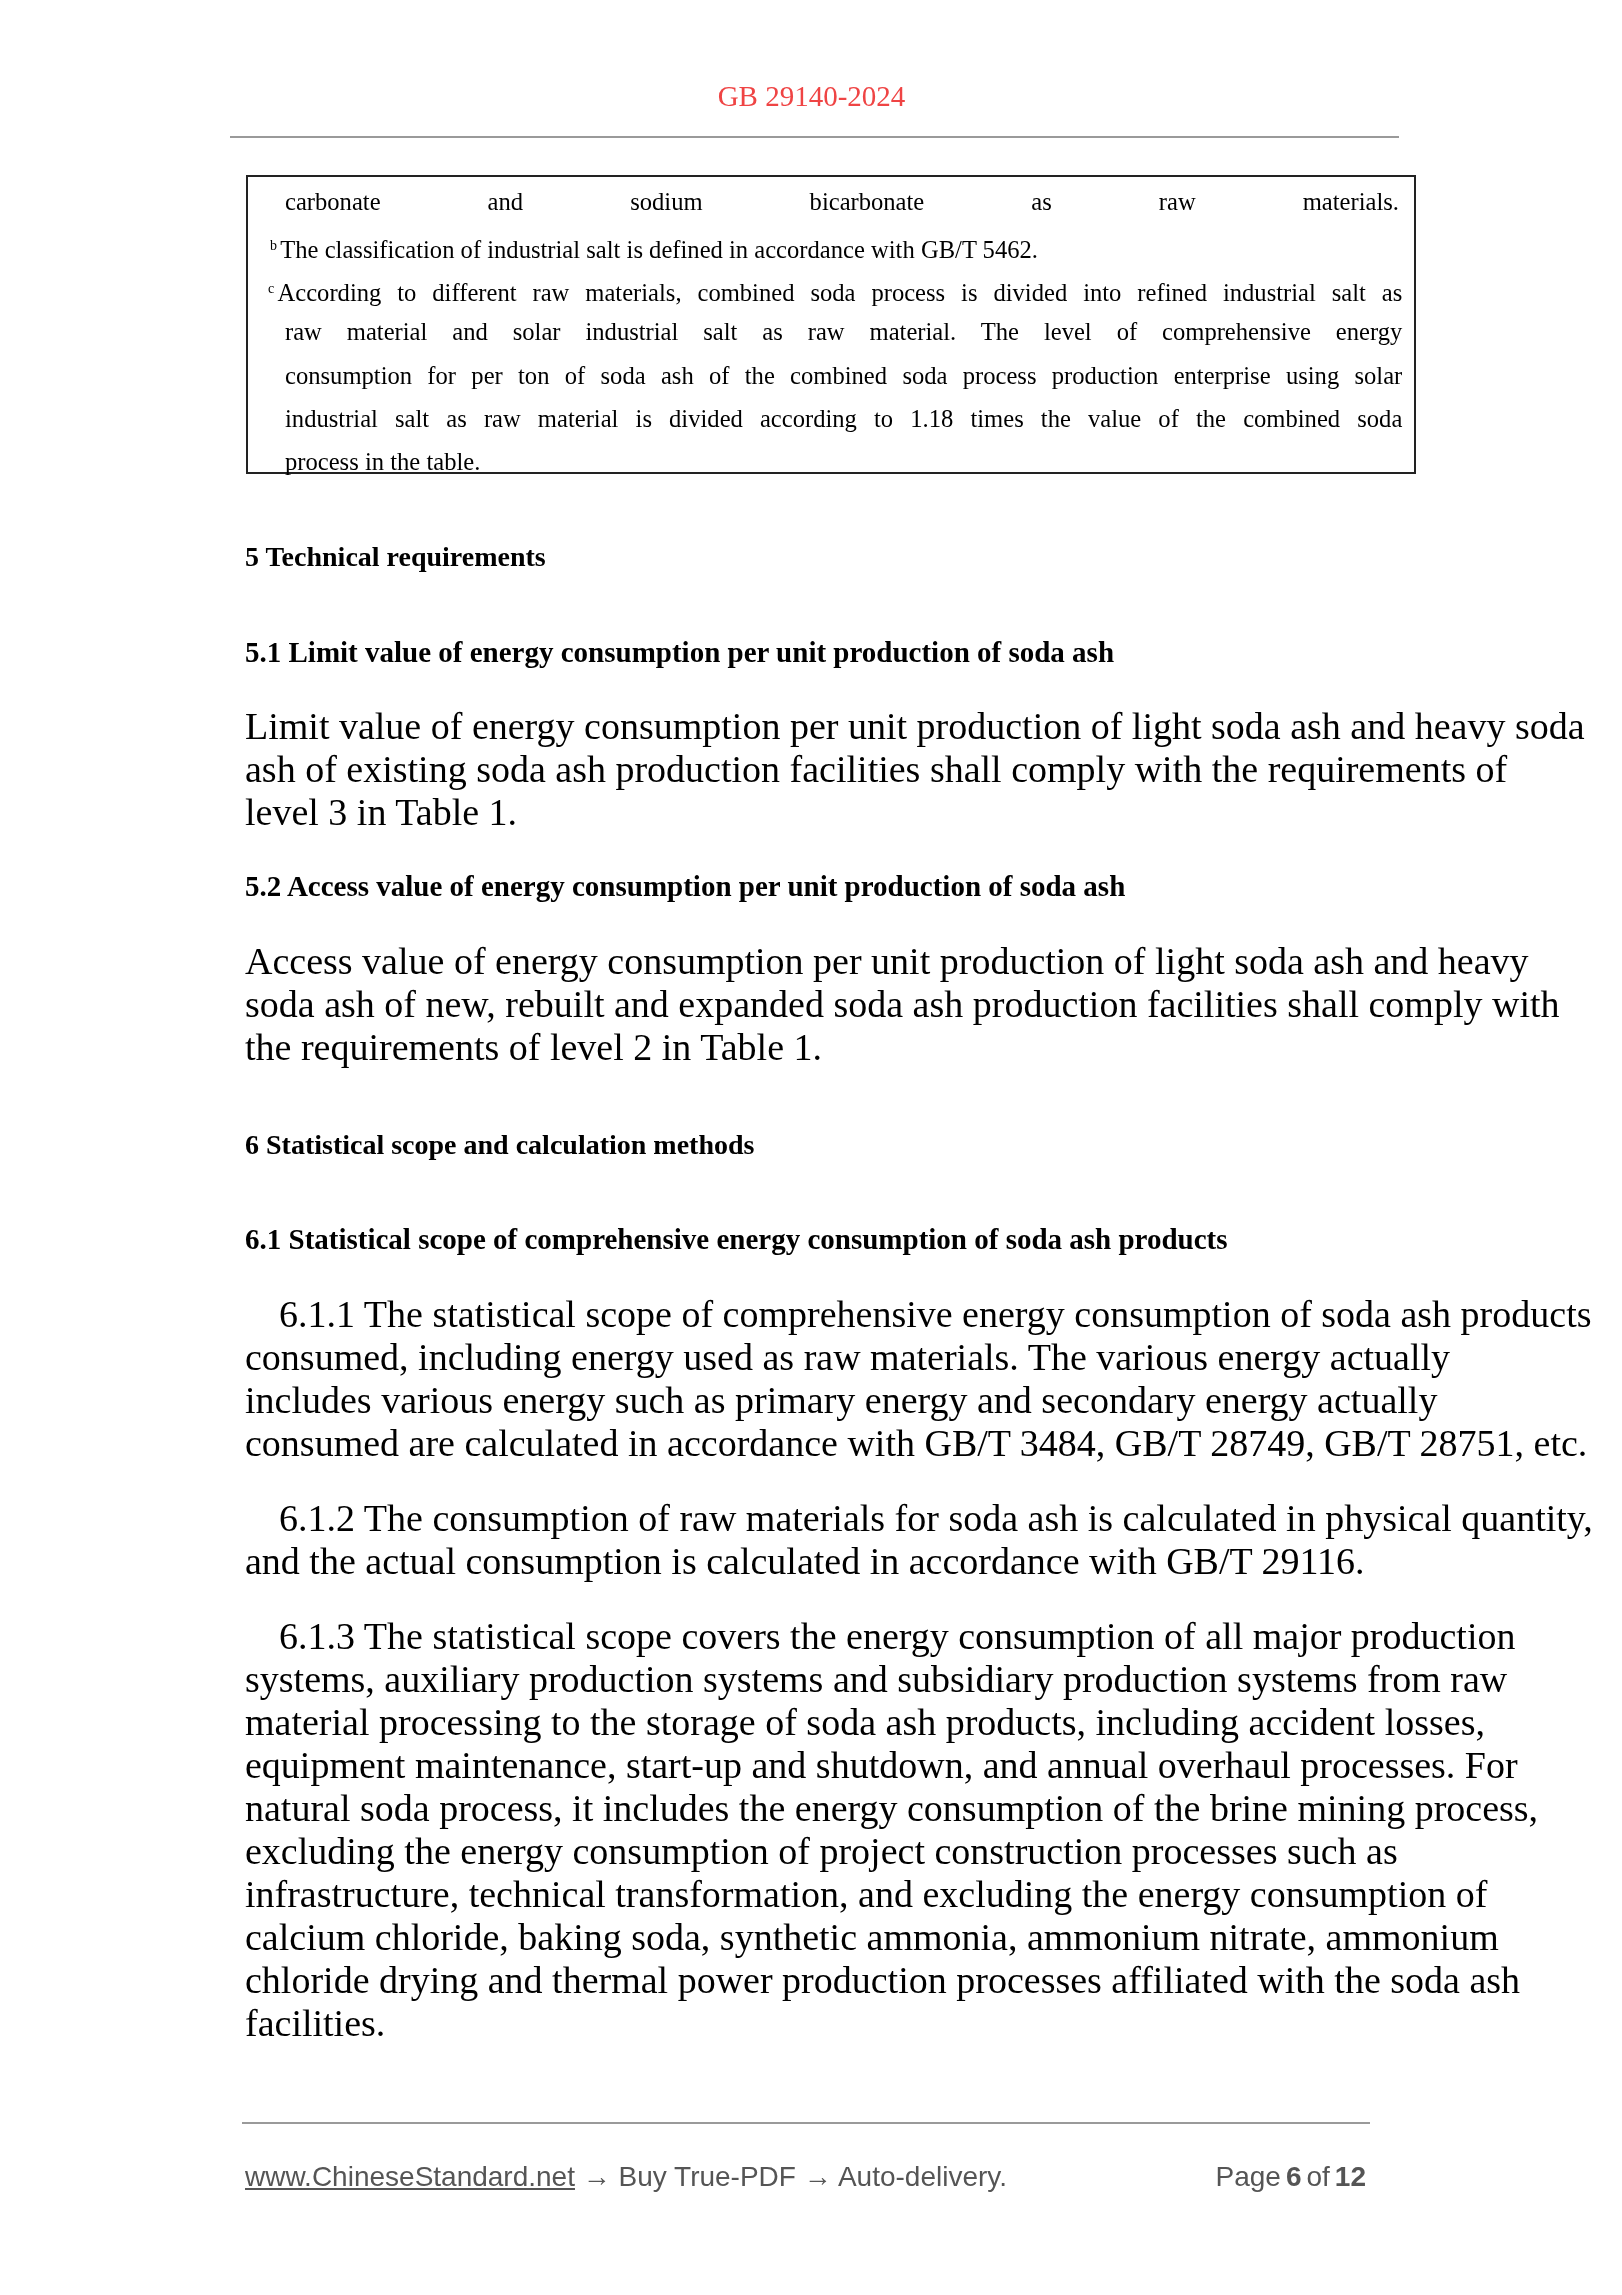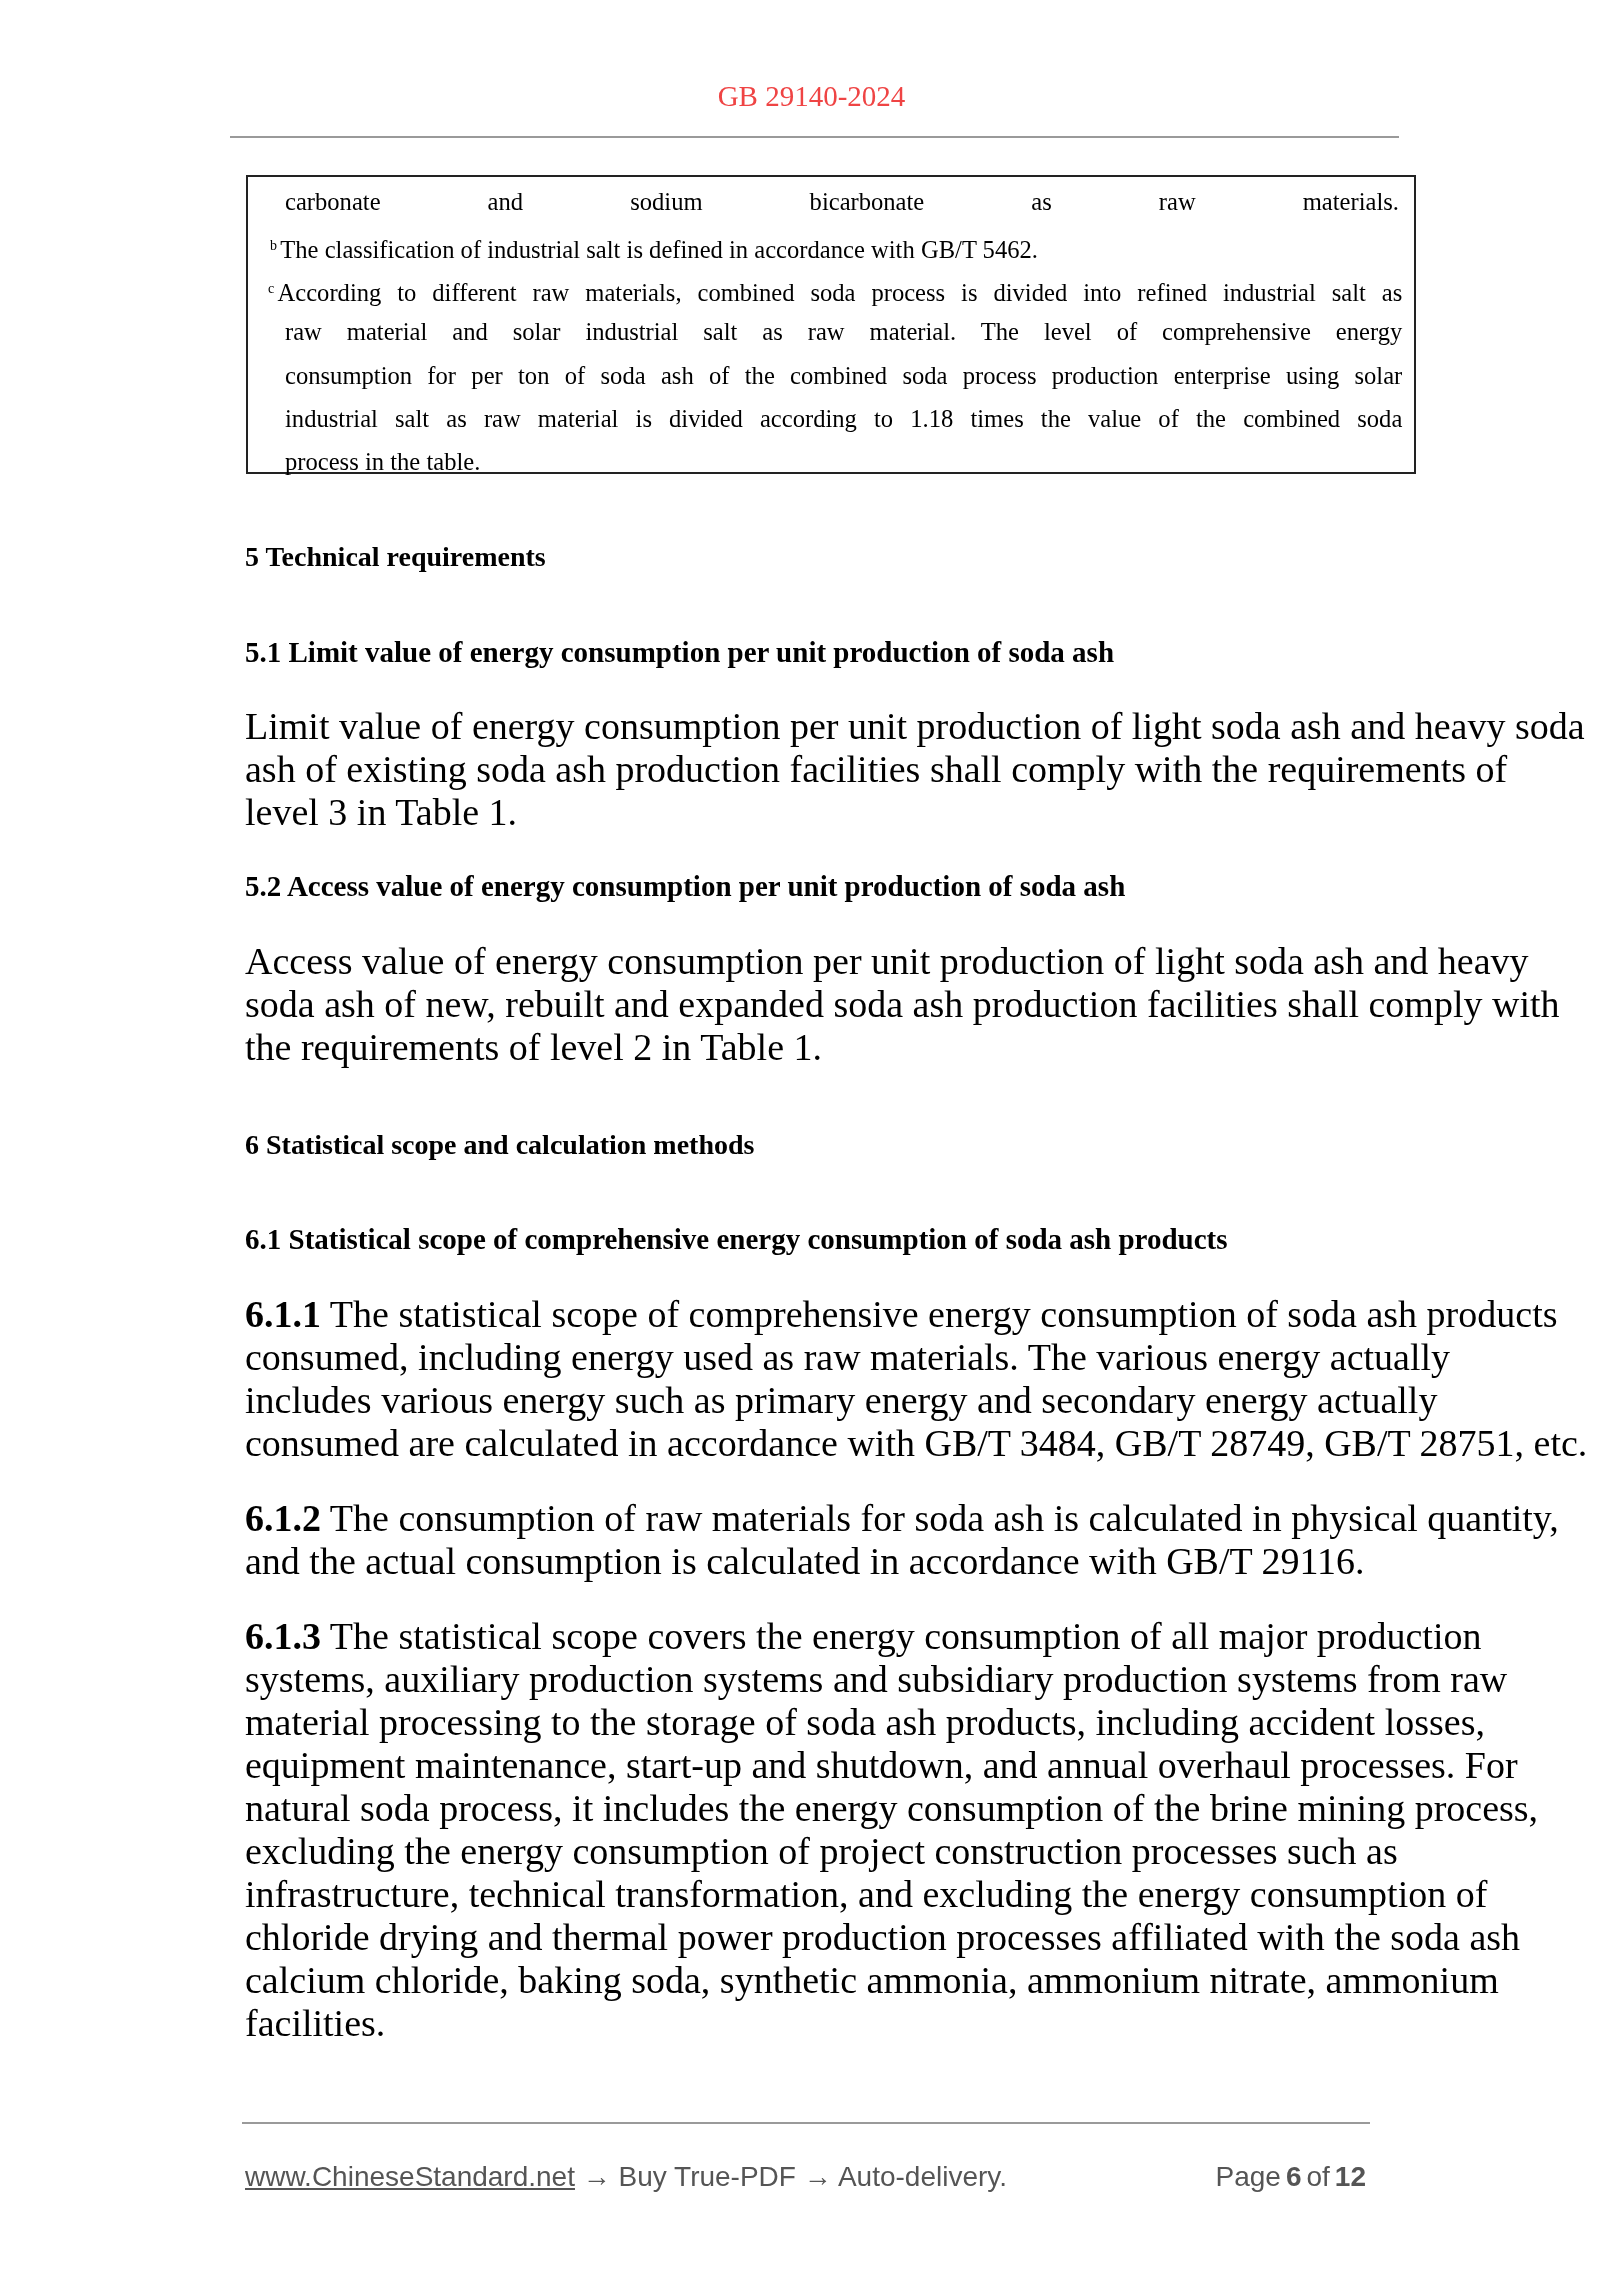--- a/index.html
+++ b/index.html
@@ -16,21 +16,21 @@
   .note-line { position: absolute; left: 0; right: 0; font-size: 24.6px; line-height: 43px;
     text-align: justify; text-align-last: justify; white-space: nowrap; }
   .note-line.last { text-align-last: left; }
   .note-line sup { font-size: 14px; vertical-align: 8.3px; margin-right: 3.3px; }
 
   h1.sec { position: absolute; left: 245px; margin: 0; font-size: 28px; font-weight: bold; line-height: 50px; white-space: nowrap; }
   h2.sub { position: absolute; left: 245px; margin: 0; font-size: 29px; font-weight: bold; line-height: 37px; white-space: nowrap; }
   .para { position: absolute; left: 245px; width: 1136px; }
   .pline { height: 43px; font-size: 38px; line-height: 43px; text-align: justify; text-align-last: justify; white-space: nowrap; overflow: visible; }
   .pline.last { text-align-last: left; }
-  .pline b { font-weight: bold; }
+  .pline b { font-weight: normal; margin-left: 34px; }
 
   .footer-rule { left: 242px; width: 1128px; top: 2122px; height: 0; border-top: 2.5px solid #9a9a9a; }
   .footer { left: 245px; width: 1121px; top: 2160px; font-family: "Liberation Sans", "DejaVu Sans", sans-serif;
     font-size: 28px; color: #555; line-height: 33px; display: flex; justify-content: space-between; }
   .footer a { color: #555; text-decoration: underline; }
   .footer .pg b { font-weight: bold; }
   .footer .pg span { margin: 0 5px; }
 </style>
 </head>
 <body>
@@ -95,22 +95,22 @@
 </div>
 
 <div class="para" style="top:1615px;">
   <div class="pline"><b>6.1.3</b> <span>The statistical scope covers the energy consumption of all major production</span></div>
   <div class="pline">systems, auxiliary production systems and subsidiary production systems from raw</div>
   <div class="pline">material processing to the storage of soda ash products, including accident losses,</div>
   <div class="pline">equipment maintenance, start-up and shutdown, and annual overhaul processes. For</div>
   <div class="pline">natural soda process, it includes the energy consumption of the brine mining process,</div>
   <div class="pline">excluding the energy consumption of project construction processes such as</div>
   <div class="pline">infrastructure, technical transformation, and excluding the energy consumption of</div>
+  <div class="pline">calcium chloride, baking soda, synthetic ammonia, ammonium nitrate, ammonium</div>
   <div class="pline">chloride drying and thermal power production processes affiliated with the soda ash</div>
-  <div class="pline">calcium chloride, baking soda, synthetic ammonia, ammonium nitrate, ammonium</div>
   <div class="pline last">facilities.</div>
 </div>
 
 <div class="abs footer-rule"></div>
 <div class="abs footer">
   <div>
     <a href="#">www.ChineseStandard.net</a><span> → Buy True-PDF → Auto-delivery.</span>
   </div>
   <div class="pg">
     <span>Page</span><b>6</b><span>of</span><b>12</b>

